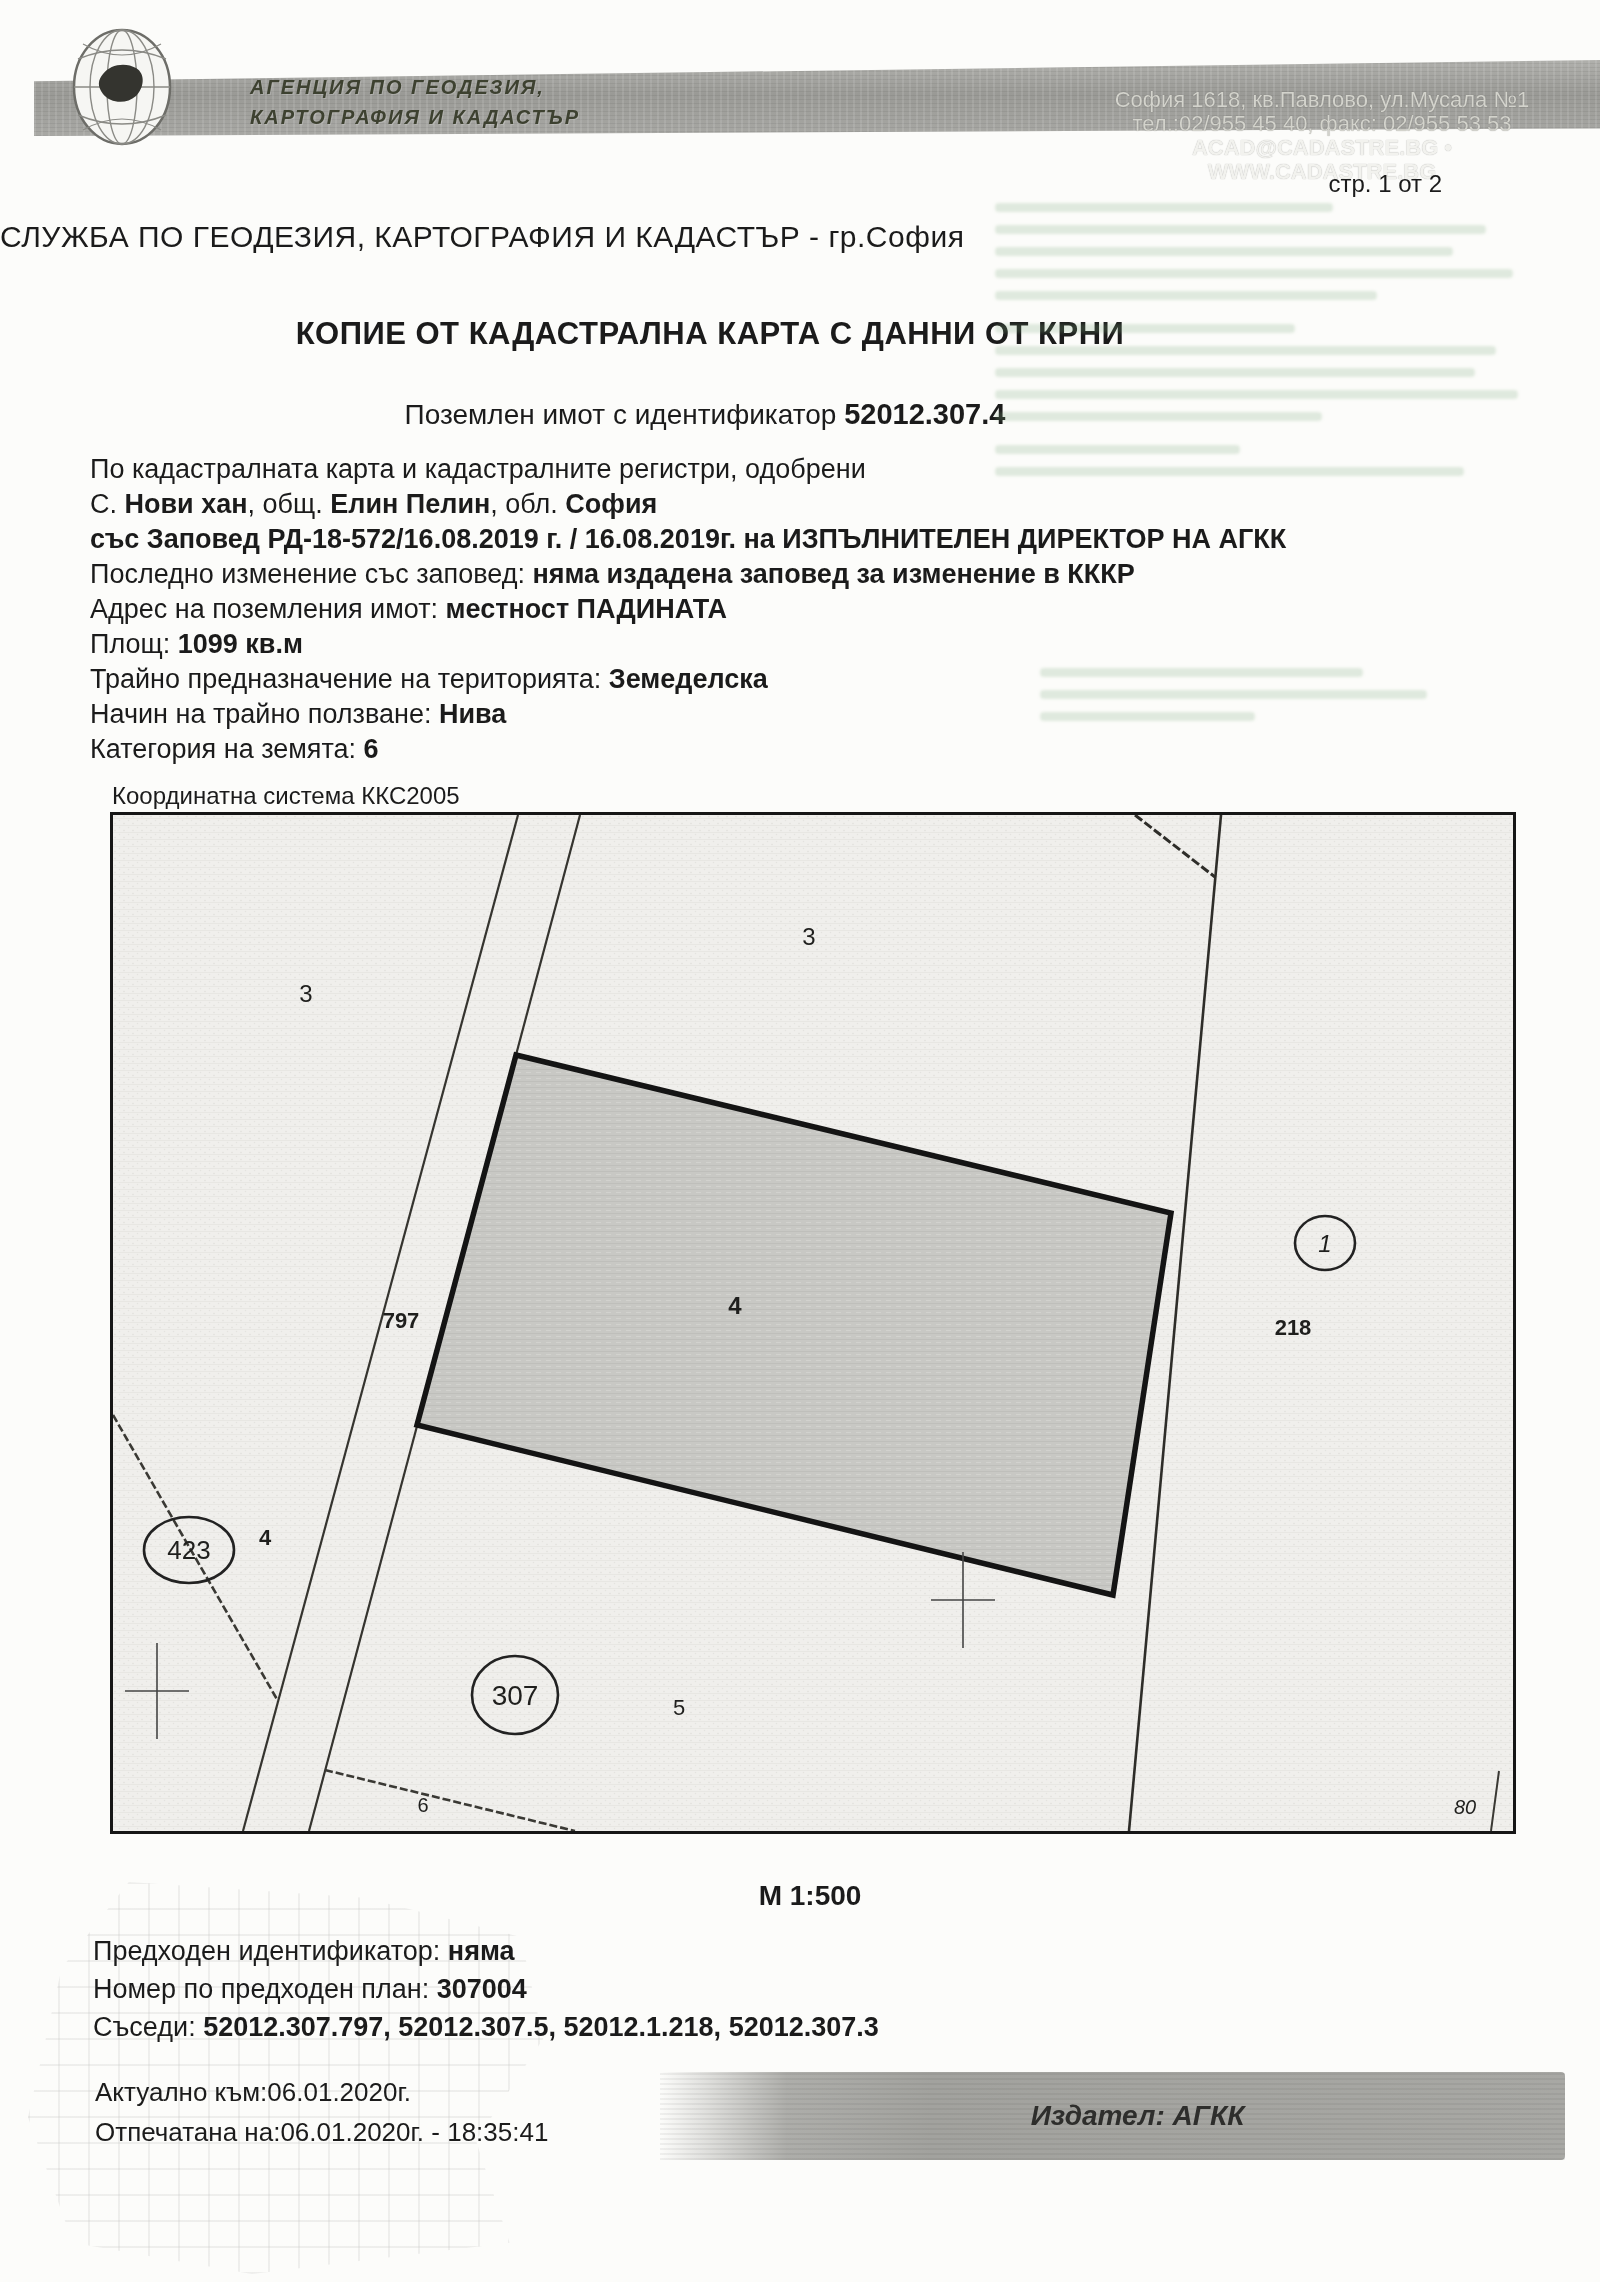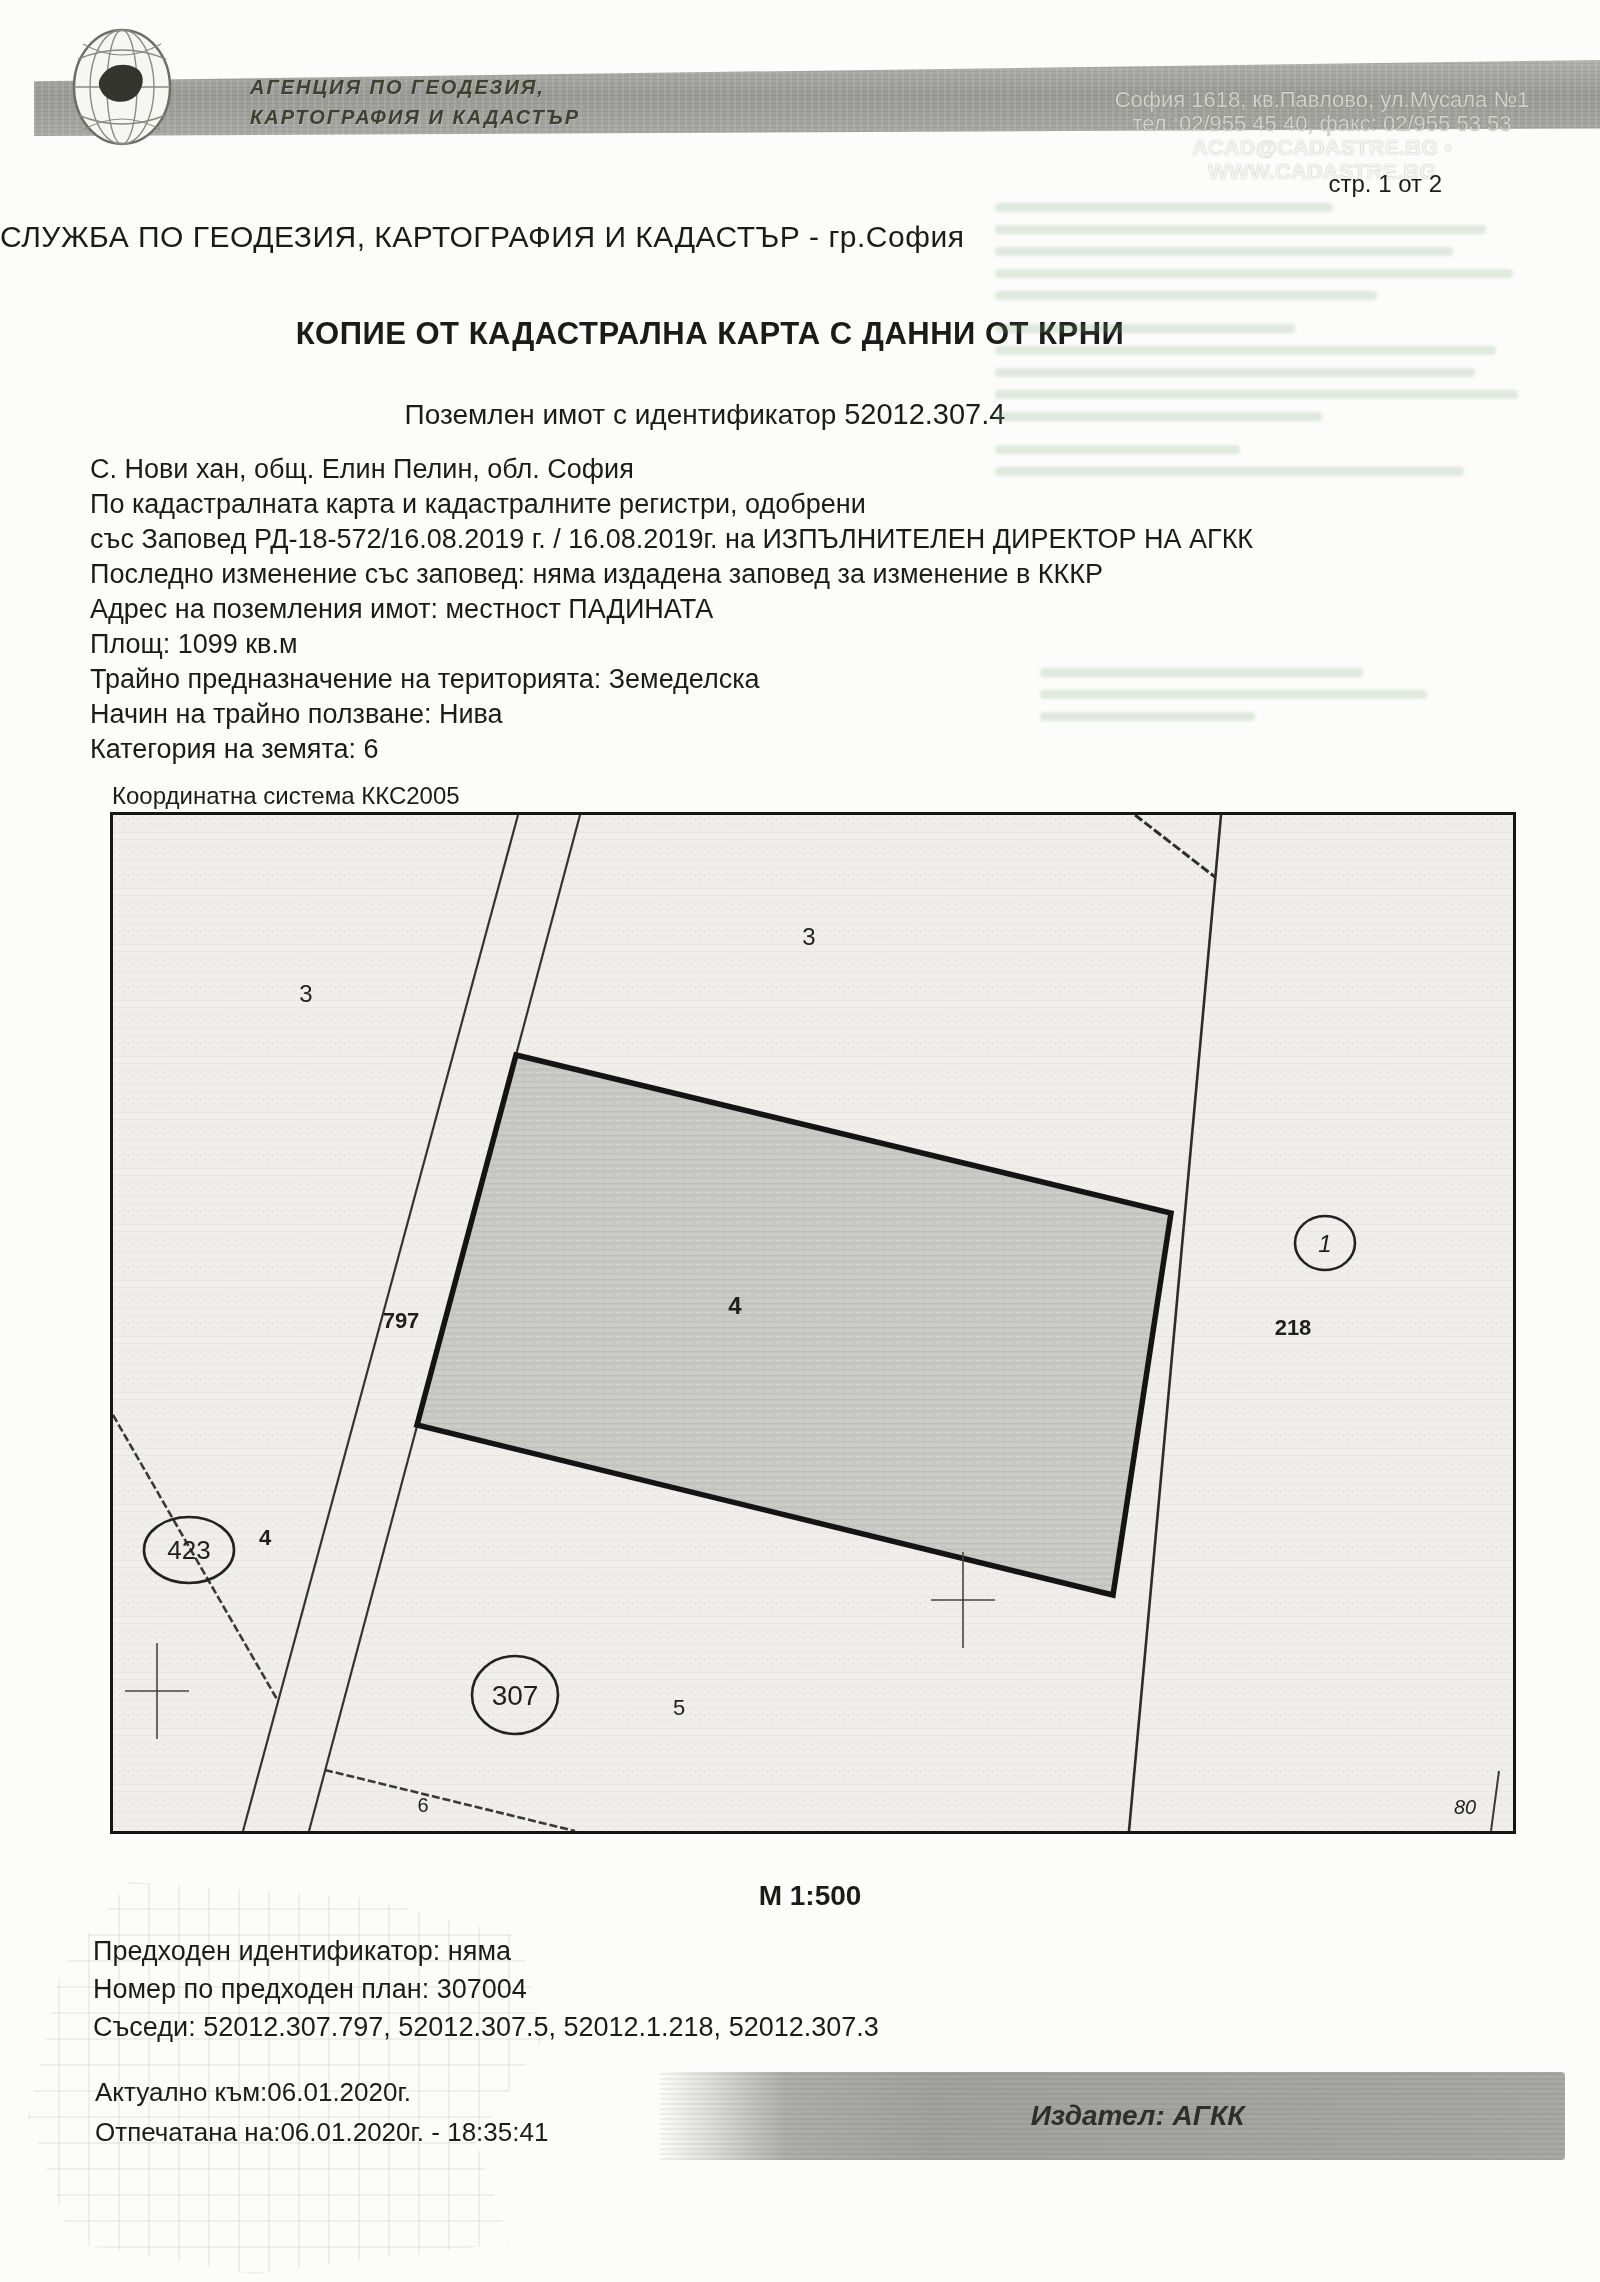--- a/index.html
+++ b/index.html
@@ -3,21 +3,21 @@
 <meta charset="utf-8">
 <style>
   html,body{margin:0;padding:0;}
   body{
     width:1600px;height:2282px;position:relative;overflow:hidden;
     background:#fcfcfa;
     font-family:"Liberation Sans","DejaVu Sans",sans-serif;
     color:#1b1b1b;
   }
   .abs{position:absolute;}
-  .b{font-weight:normal;text-align:center;}
+  .b{font-weight:bold;text-align:center;}
   
   .banner{
     left:34px;top:60px;width:1566px;height:76px;
     background:linear-gradient(180deg,#b0b0ac 0%,#9a9a96 45%,#a8a8a4 100%);
     clip-path:polygon(0 28%,100% 0,100% 90%,0 100%);
   }
   .banner-texture{
     position:absolute;inset:0;
     background:
       repeating-linear-gradient(90deg,rgba(255,255,255,.10) 0 2px,transparent 2px 7px),
@@ -111,22 +111,22 @@
   </svg>
 </div>
 
 <div class="abs page-indicator">стр. 1 от 2</div>
 
 <div class="abs office-title">СЛУЖБА ПО ГЕОДЕЗИЯ, КАРТОГРАФИЯ И КАДАСТЪР - гр.София</div>
 <div class="abs doc-title">КОПИЕ ОТ КАДАСТРАЛНА КАРТА С ДАННИ ОТ КРНИ</div>
 <div class="abs parcel-line"><span>Поземлен имот с  идентификатор  </span><span class="b">52012.307.4</span></div>
 
 <div class="abs details">
+  <div><span>По кадастралната карта и кадастралните регистри, одобрени</span></div>
   <div><span>С. </span><span class="b">Нови хан</span><span>, общ. </span><span class="b">Елин Пелин</span><span>, обл. </span><span class="b">София</span></div>
-  <div><span>По кадастралната карта и кадастралните регистри, одобрени</span></div>
   <div><span class="b">със Заповед РД-18-572/16.08.2019 г. / 16.08.2019г. на ИЗПЪЛНИТЕЛЕН ДИРЕКТОР НА АГКК</span></div>
   <div><span>Последно изменение със заповед: </span><span class="b">няма издадена заповед за изменение в КККР</span></div>
   <div><span>Адрес на поземления имот: </span><span class="b">местност ПАДИНАТА</span></div>
   <div><span>Площ: </span><span class="b">1099 кв.м</span></div>
   <div><span>Трайно предназначение на територията: </span><span class="b">Земеделска</span></div>
   <div><span>Начин на трайно ползване: </span><span class="b">Нива</span></div>
   <div><span>Категория на земята: </span><span class="b">6</span></div>
 </div>
 
 <div class="abs bleed" style="left:995px;top:190px;width:545px;">

